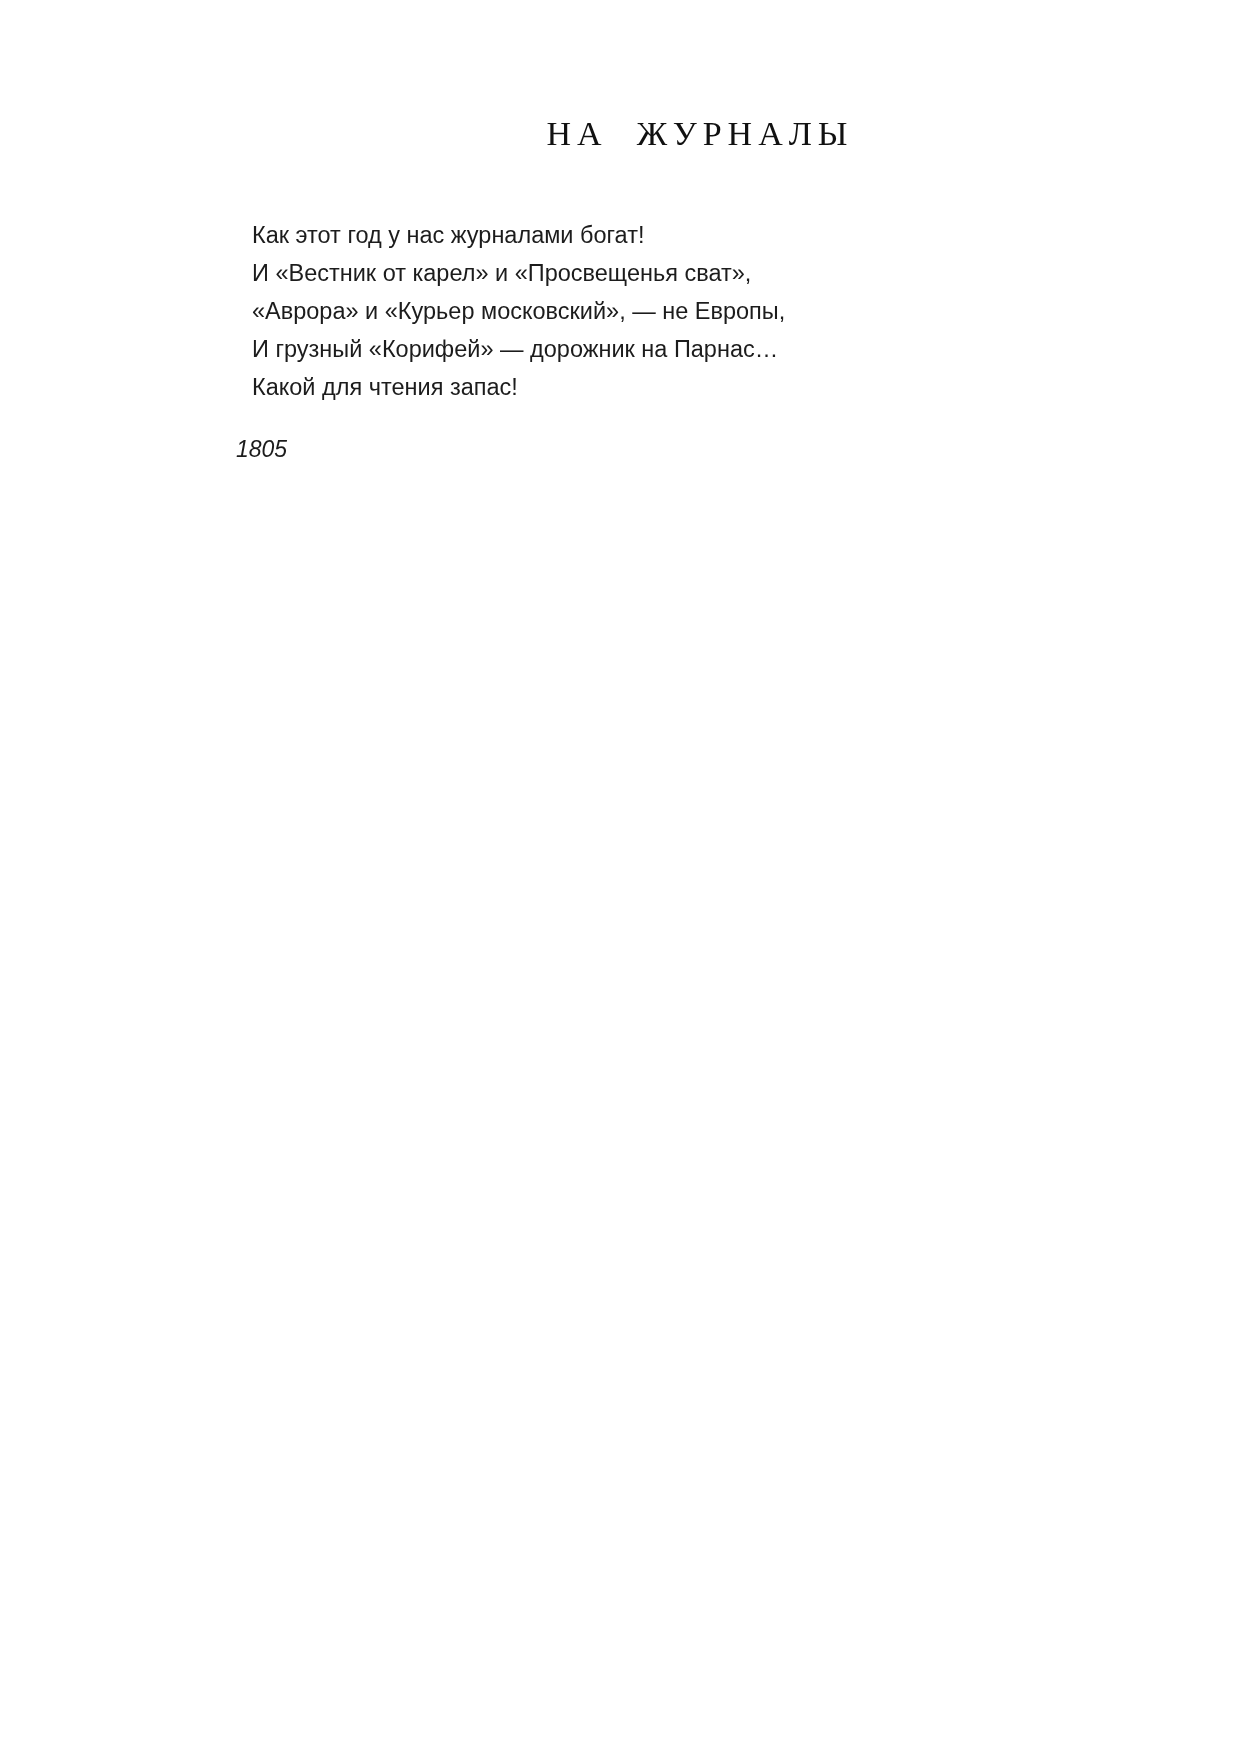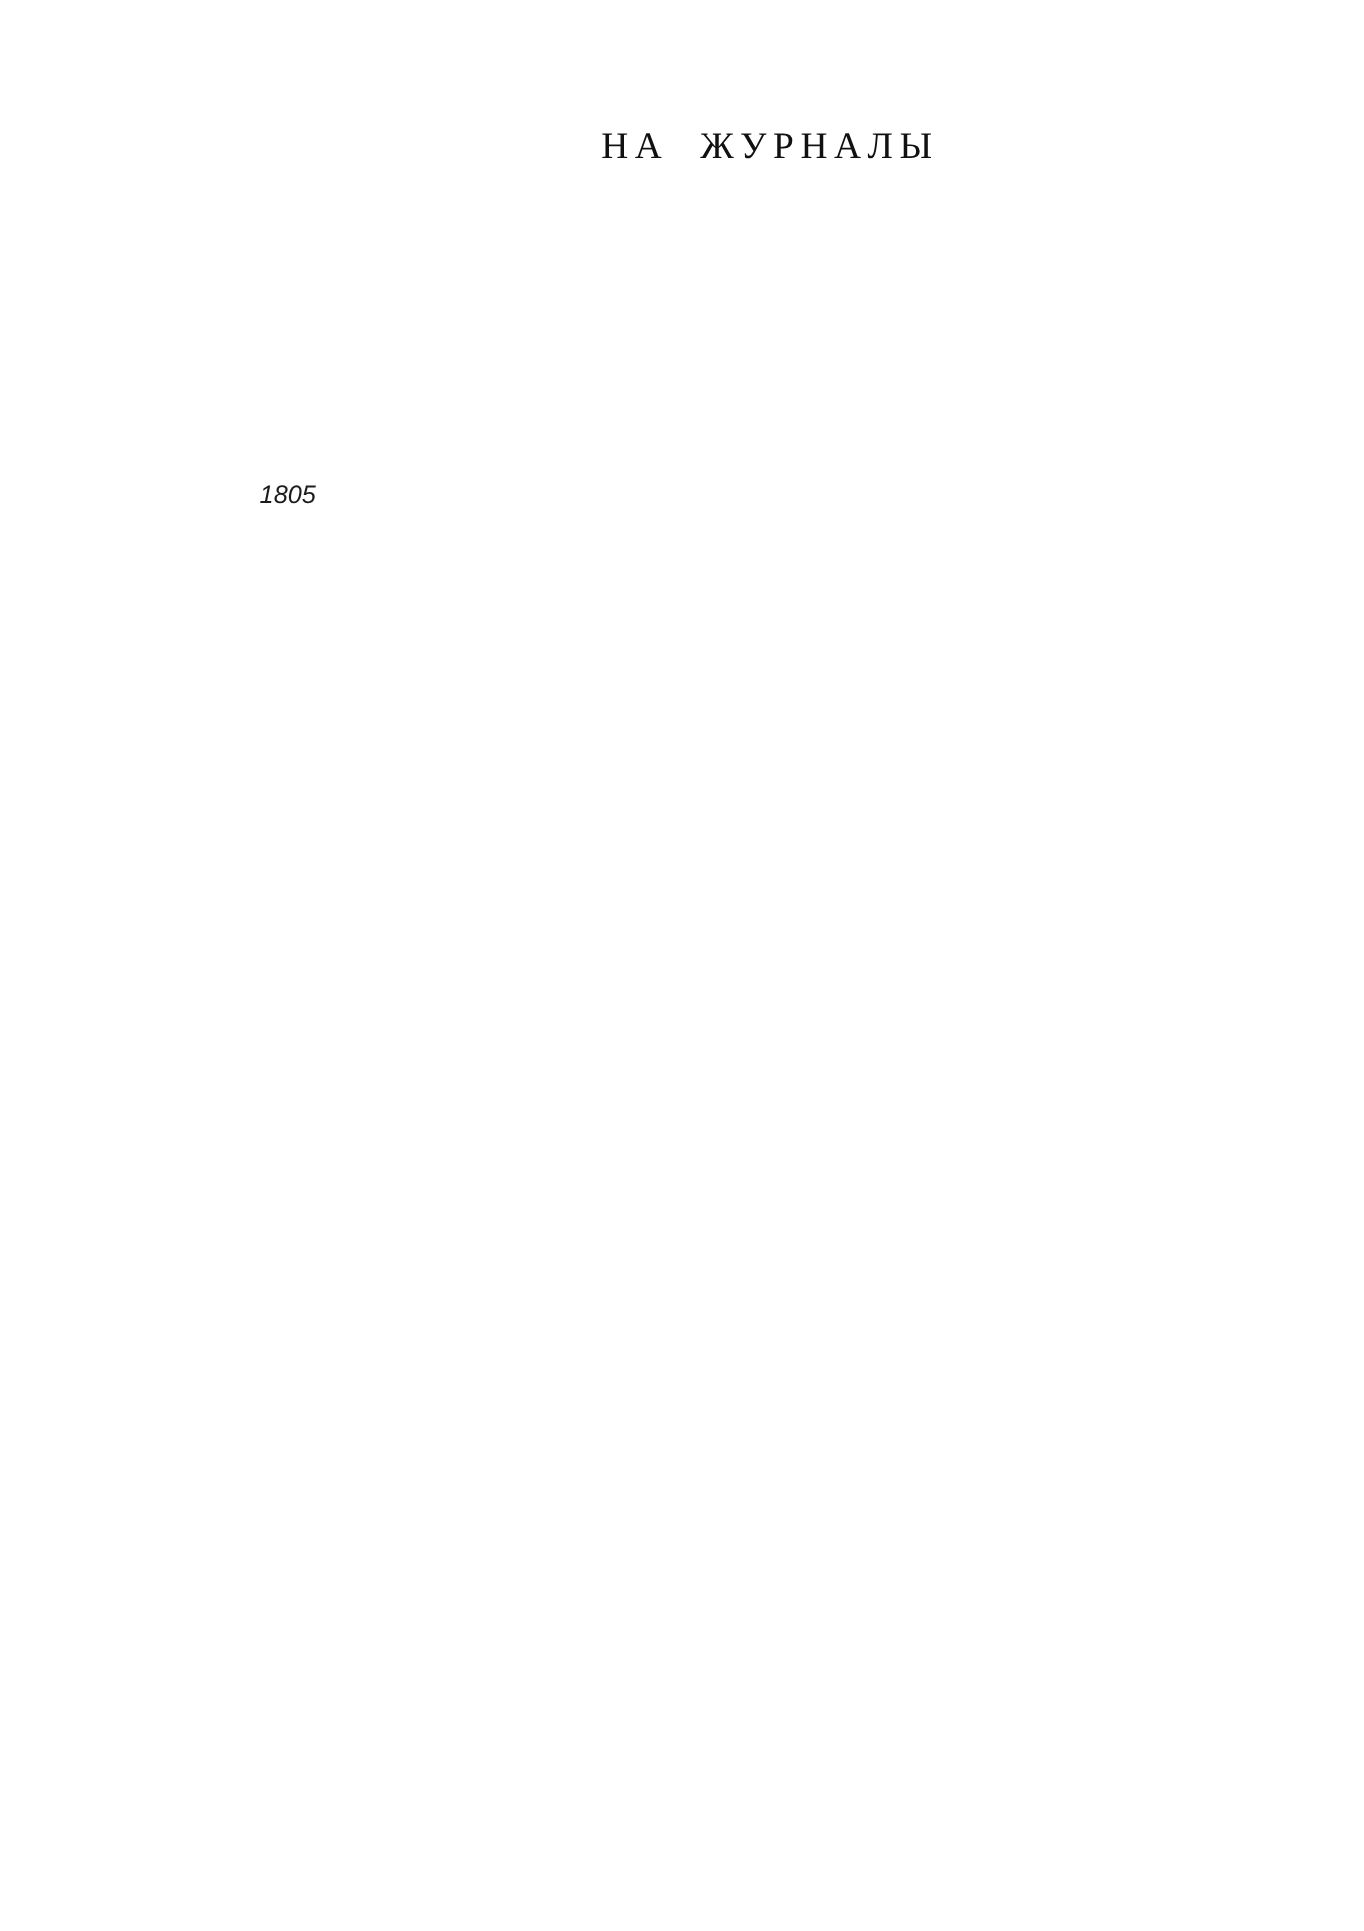--- a/index.html
+++ b/index.html
@@ -54,16 +54,23 @@
     color: #1c1c1c;
   }
 </style>
 </head>
 <body>
 
 <div class="page">
 
   <h1 class="poem-title">НА  ЖУРНАЛЫ</h1>
 
+  <div class="poem-body">
+    <div class="poem-line">Как этот год у нас журналами богат!</div>
+    <div class="poem-line">И «Вестник от карел» и «Просвещенья сват»,</div>
+    <div class="poem-line">«Аврора» и «Курьер московский», — не Европы,</div>
+    <div class="poem-line">И грузный «Корифей» — дорожник на Парнас…</div>
+    <div class="poem-line">Какой для чтения запас!</div>
+  </div>
 
   <div class="poem-date">1805</div>
 
 </div>
 
 </body></html>

